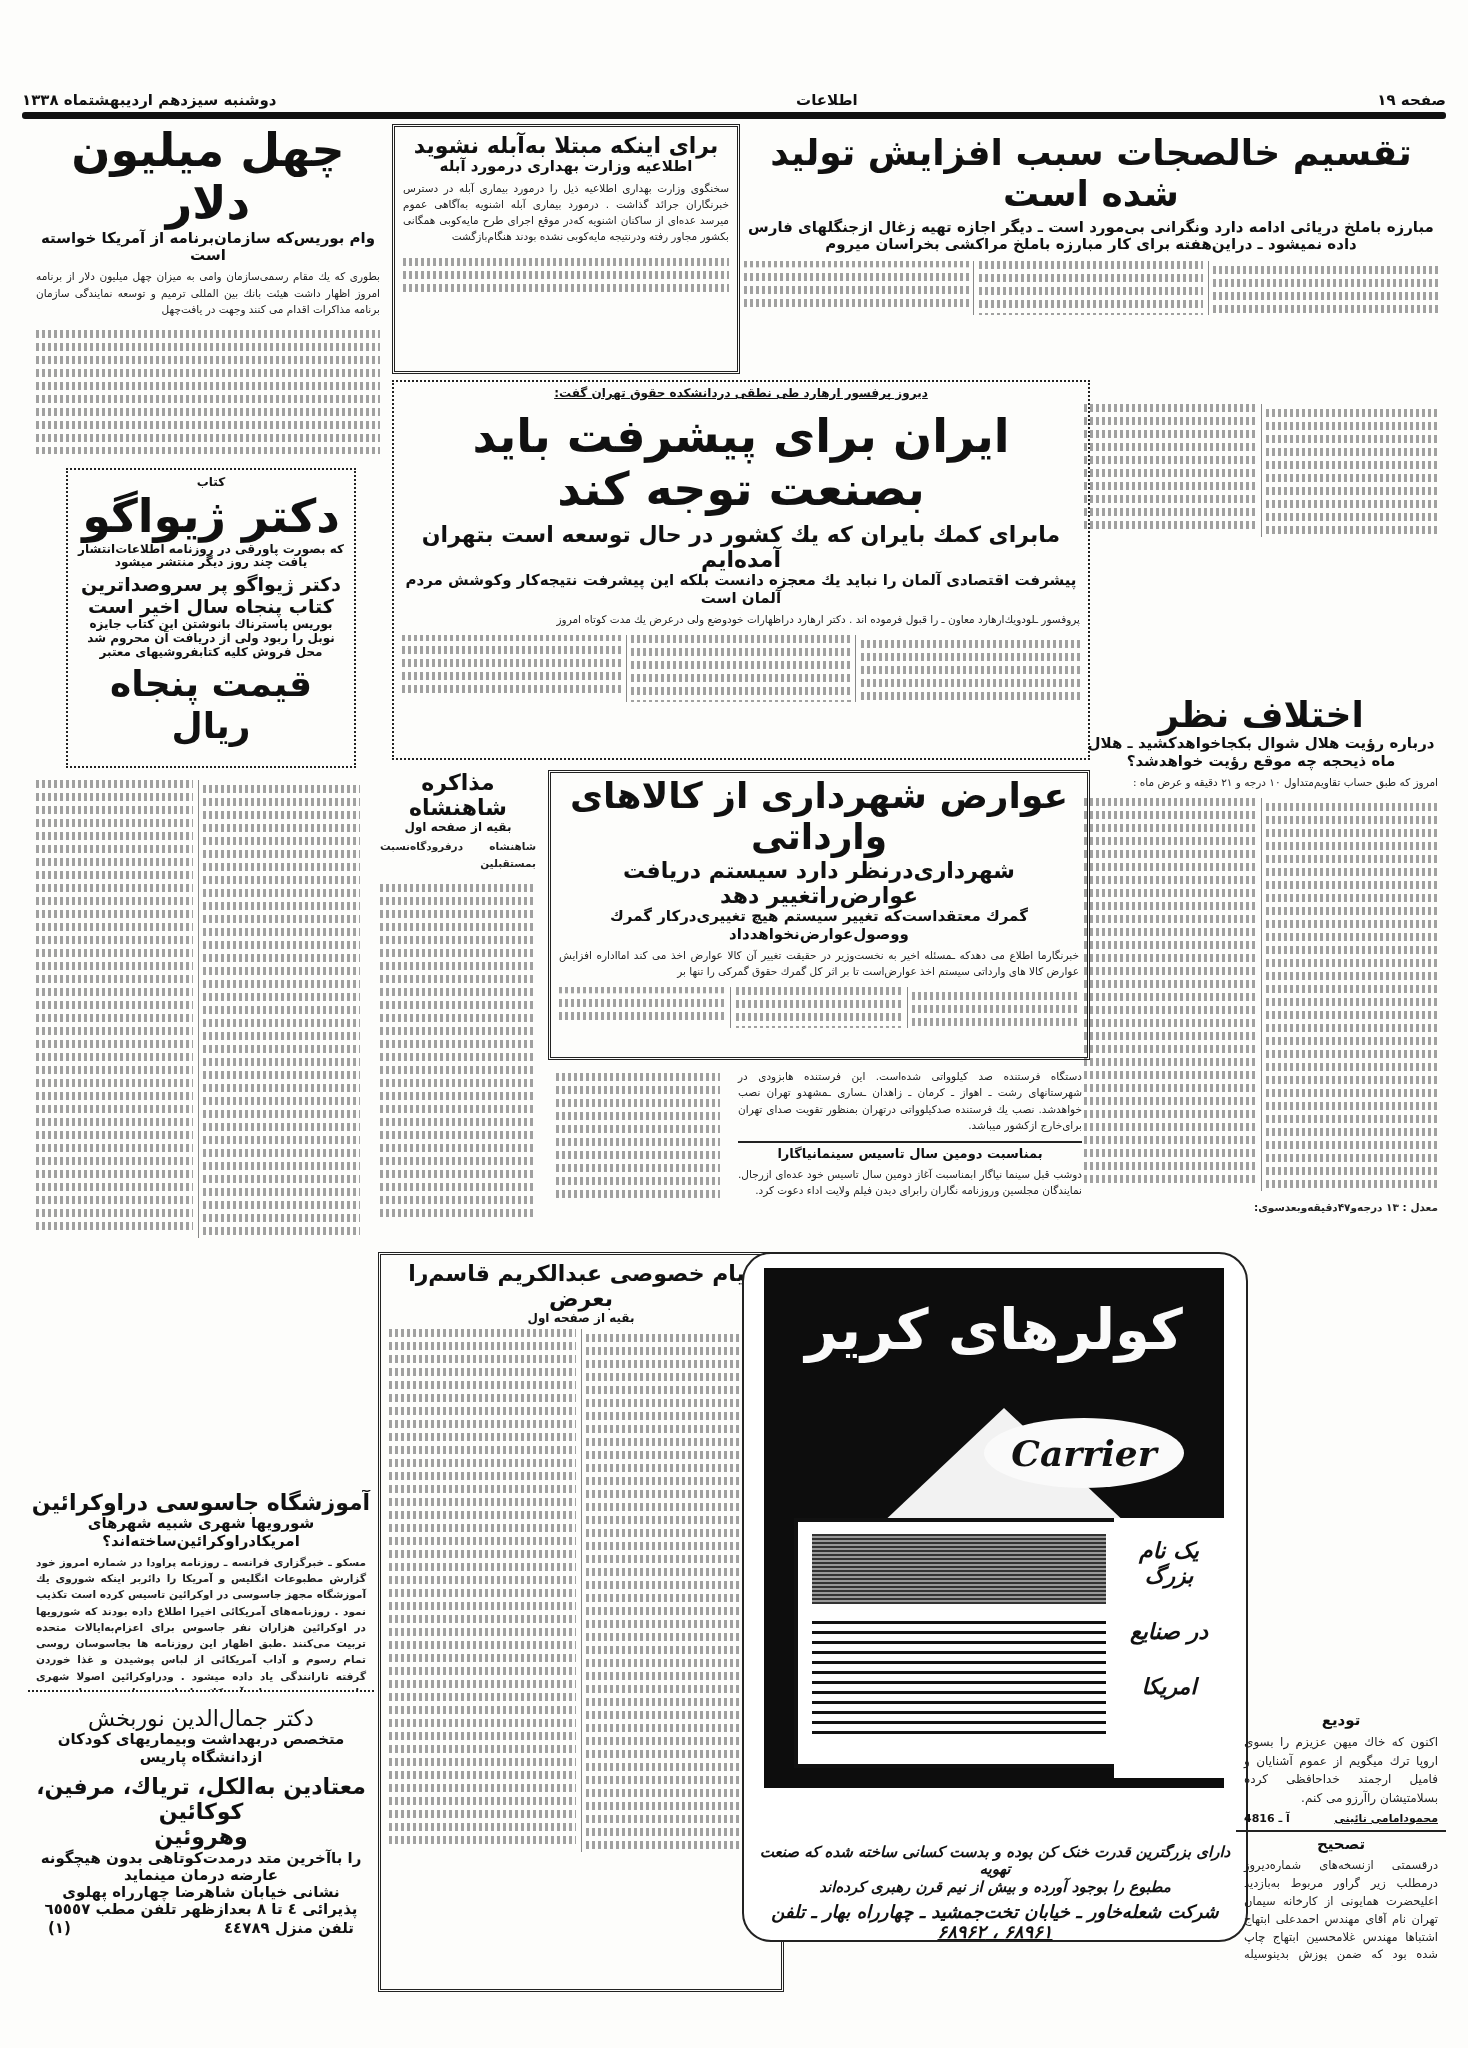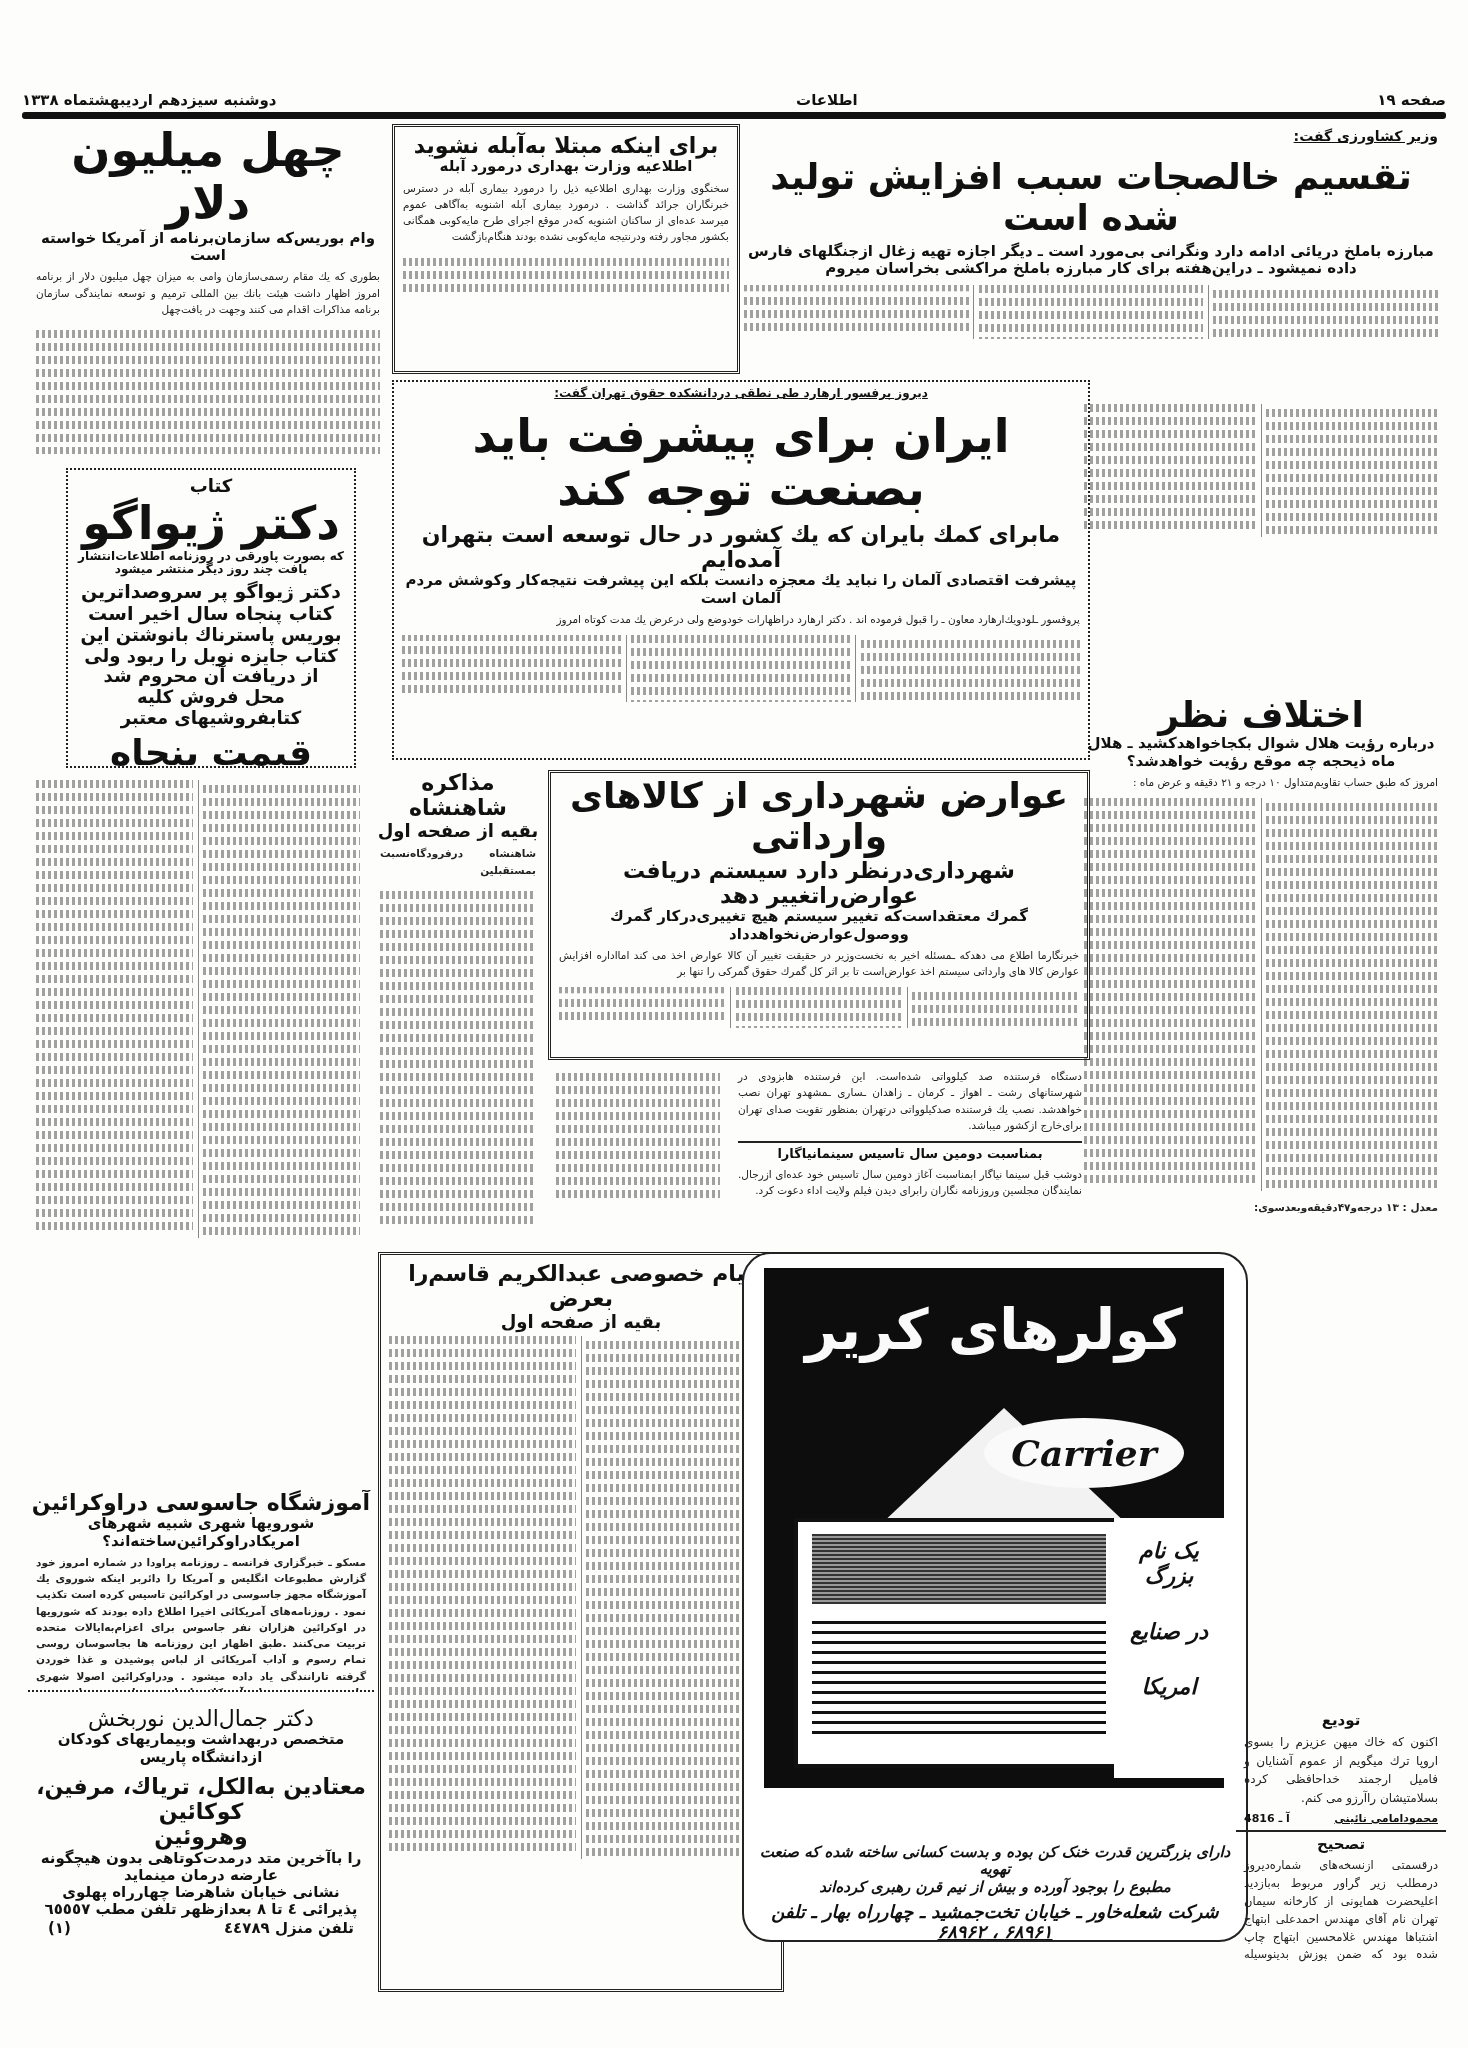--- a/index.html
+++ b/index.html
@@ -10,21 +10,21 @@
   .mast-rule { position: absolute; left: 22px; right: 22px; top: 112px; height: 7px; background: #111; border-radius: 3px; }
   .box { position: absolute; overflow: hidden; }
   .border-wave { border: 3px double #222; }
   .border-star { border: 2px dotted #222; }
   .border-solid { border: 2px solid #222; }
   .hl { text-align: center; font-weight: bold; line-height: 1.15; }
   .xl { font-size: 46px; }
   .lg { font-size: 36px; }
   .md { font-size: 22px; }
   .sm { font-size: 15px; }
-  .xs { font-size: 18px; }
+  .xs { font-size: 12px; }
   .body-text { font-size: 10.5px; line-height: 1.55; text-align: justify; color: #222; padding: 4px 8px; }
   .cols { column-count: 3; column-gap: 10px; column-rule: 1px solid #888; }
   .cols2 { column-count: 2; column-gap: 10px; column-rule: 1px solid #888; }
   .filler { display: block; height: 8px; margin: 5px 0; background: repeating-linear-gradient(90deg, #555 0 3px, transparent 3px 6px); opacity: .55; }
   .kicker { font-weight: bold; font-size: 14px; text-decoration: underline; padding: 4px 8px; }
   .rule { height: 2px; background: #222; margin: 4px 8px; }
   .ad-dark { background: #0d0d0d; color: #fafafa; }
   .mountain { position: absolute; left: 60px; top: 140px; width: 0; height: 0; border-left: 180px solid transparent; border-right: 180px solid transparent; border-bottom: 170px solid #f2f2f2; }
   .carrier-oval { position: absolute; right: 40px; top: 150px; width: 200px; height: 70px; border-radius: 50%; background: #fafafa; color: #111; font-family: "DejaVu Serif", serif; font-style: italic; font-weight: bold; font-size: 36px; display: flex; align-items: center; justify-content: center; direction: ltr; }
   .ac-unit { position: absolute; left: 30px; top: 250px; width: 330px; height: 250px; border: 4px solid #111; background: #fff; }
@@ -37,21 +37,20 @@
 <div class="page">
 
   <div class="masthead">
     <span>صفحه ۱۹</span>
     <span>اطلاعات</span>
     <span>دوشنبه سیزدهم اردیبهشتماه ۱۳۳۸</span>
   </div>
   <div class="mast-rule"></div>
 
   <div class="box" style="right:22px; top:124px; width:710px; height:270px;">
-    <div class="kicker">وزیر کشاورزی گفت:</div>
     <div class="hl lg" style="margin-top:8px;">تقسیم خالصجات سبب افزایش تولید شده است</div>
     <div class="hl sm" style="padding:4px 10px;">مبارزه باملخ دریائی ادامه دارد ونگرانی بی‌مورد است ـ دیگر اجازه تهیه زغال ازجنگلهای فارس داده نمیشود ـ دراین‌هفته برای کار مبارزه باملخ مراکشی بخراسان میروم</div>
     <div class="body-text cols">
       <span class="filler"></span>
         <span class="filler"></span>
         <span class="filler"></span>
         <span class="filler"></span>
         <span class="filler"></span>
         <span class="filler"></span>
         <span class="filler"></span>

